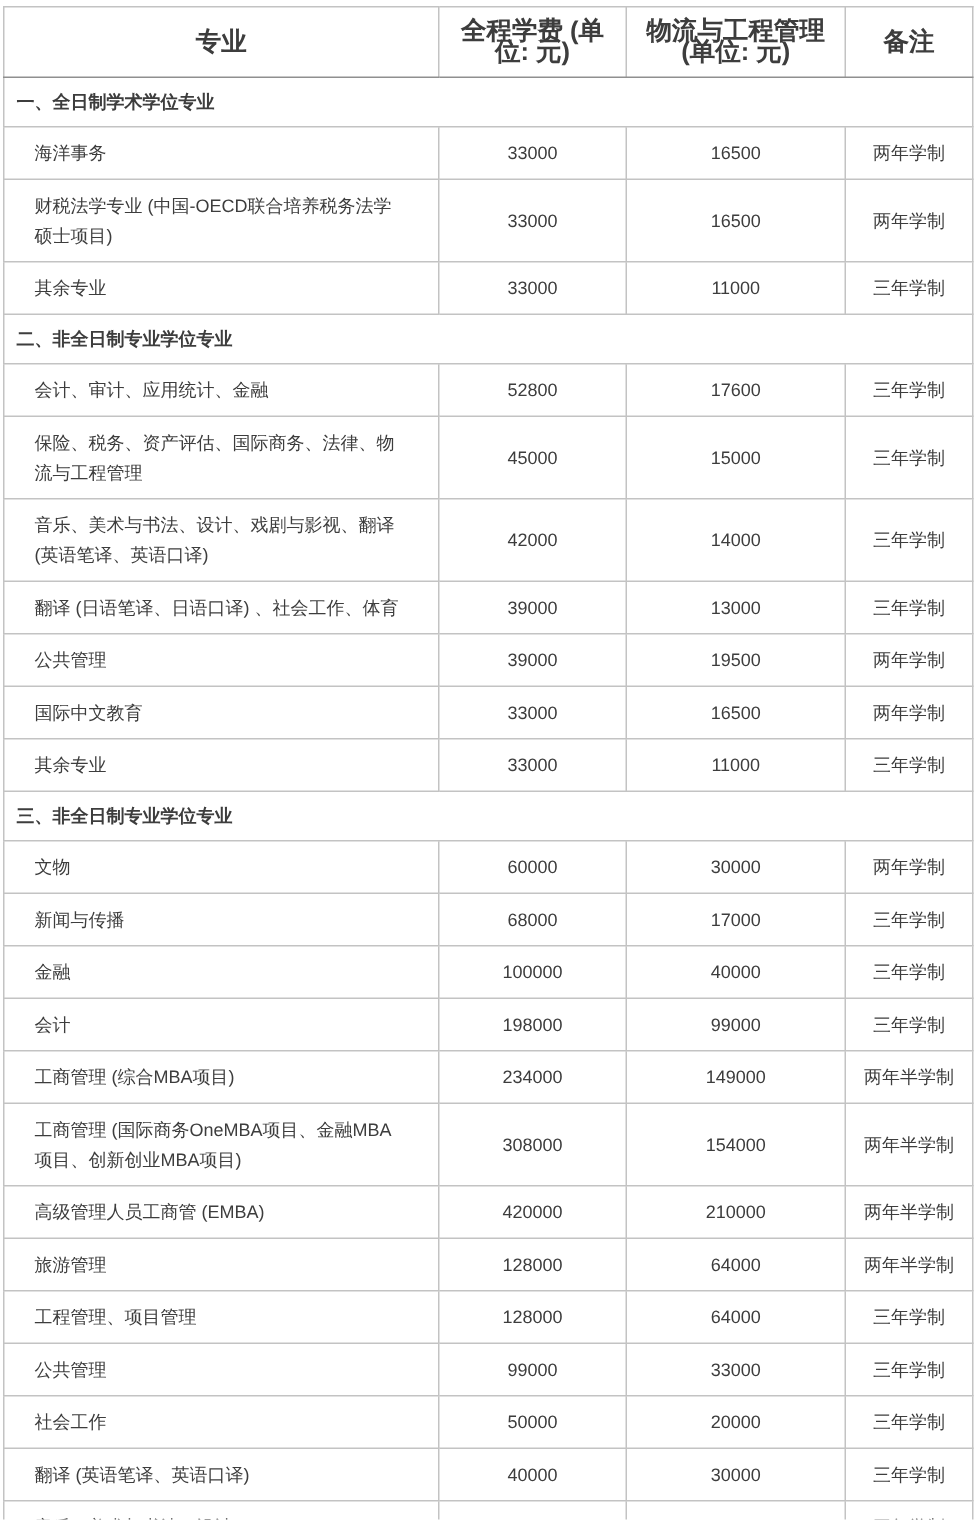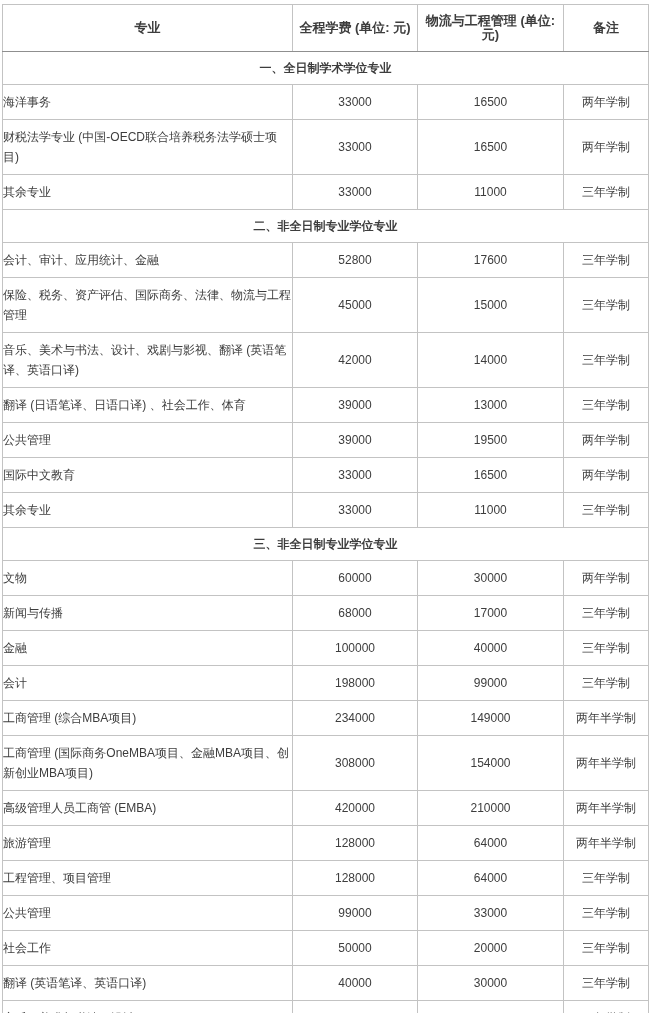--- a/index.html
+++ b/index.html
@@ -19,46 +19,46 @@
   table.fee-table{
     border-collapse:collapse;
     table-layout:fixed;
     width:646px;
     margin:4px 0 0 2px;
     background:var(--bg);
   }
   .fee-table th{
     border:1px solid var(--border);
     border-bottom:1px solid var(--header-divider);
-    font-size:13px;
+    font-size:17px;
     font-weight:bold;
     color:var(--text);
     text-align:center;
     padding:9px 4px;
     line-height:14px;
   }
   .fee-table td{
     border:1px solid var(--border);
     font-size:12px;
     color:var(--text);
     line-height:20px;
     word-break:break-all;
     vertical-align:middle;
   }
   .fee-table td.c-major{
     text-align:left;
-    padding:7px 0;
+    padding:7px 20px;
   }
   .fee-table td.c-center{
     text-align:center;
     padding:7px 4px;
   }
   .fee-table tr.section-row td{
     font-weight:bold;
-    text-align:center;
+    text-align:left;
     padding:6px 8px;
   }
 </style>
 </head>
 <body>
 
 <table class="fee-table">
   <colgroup>
     <col style="width:290px">
     <col style="width:125px">

